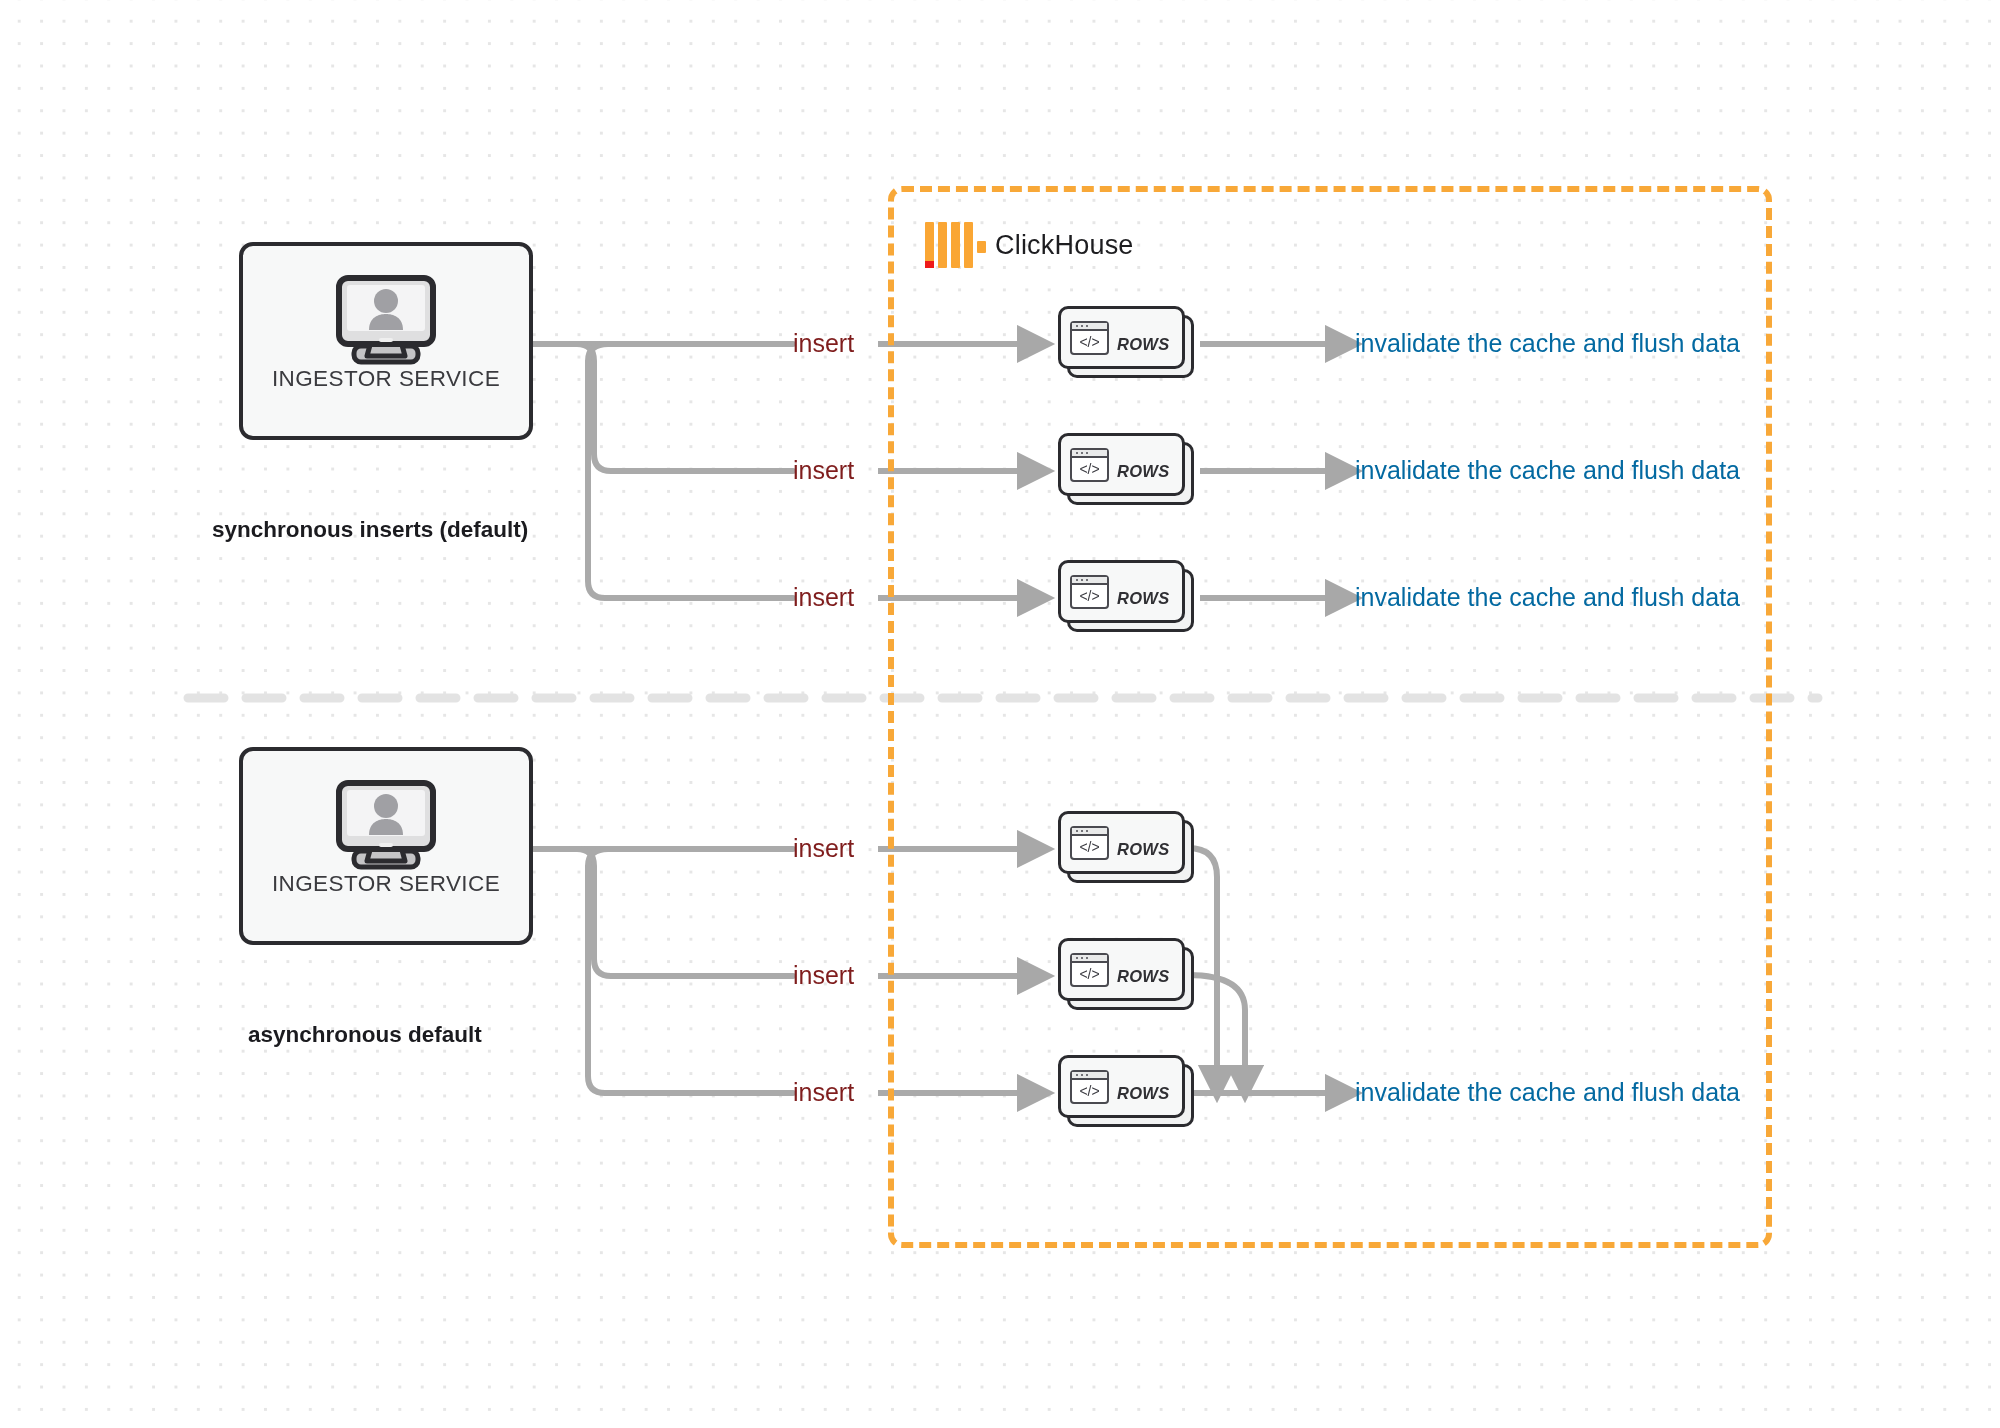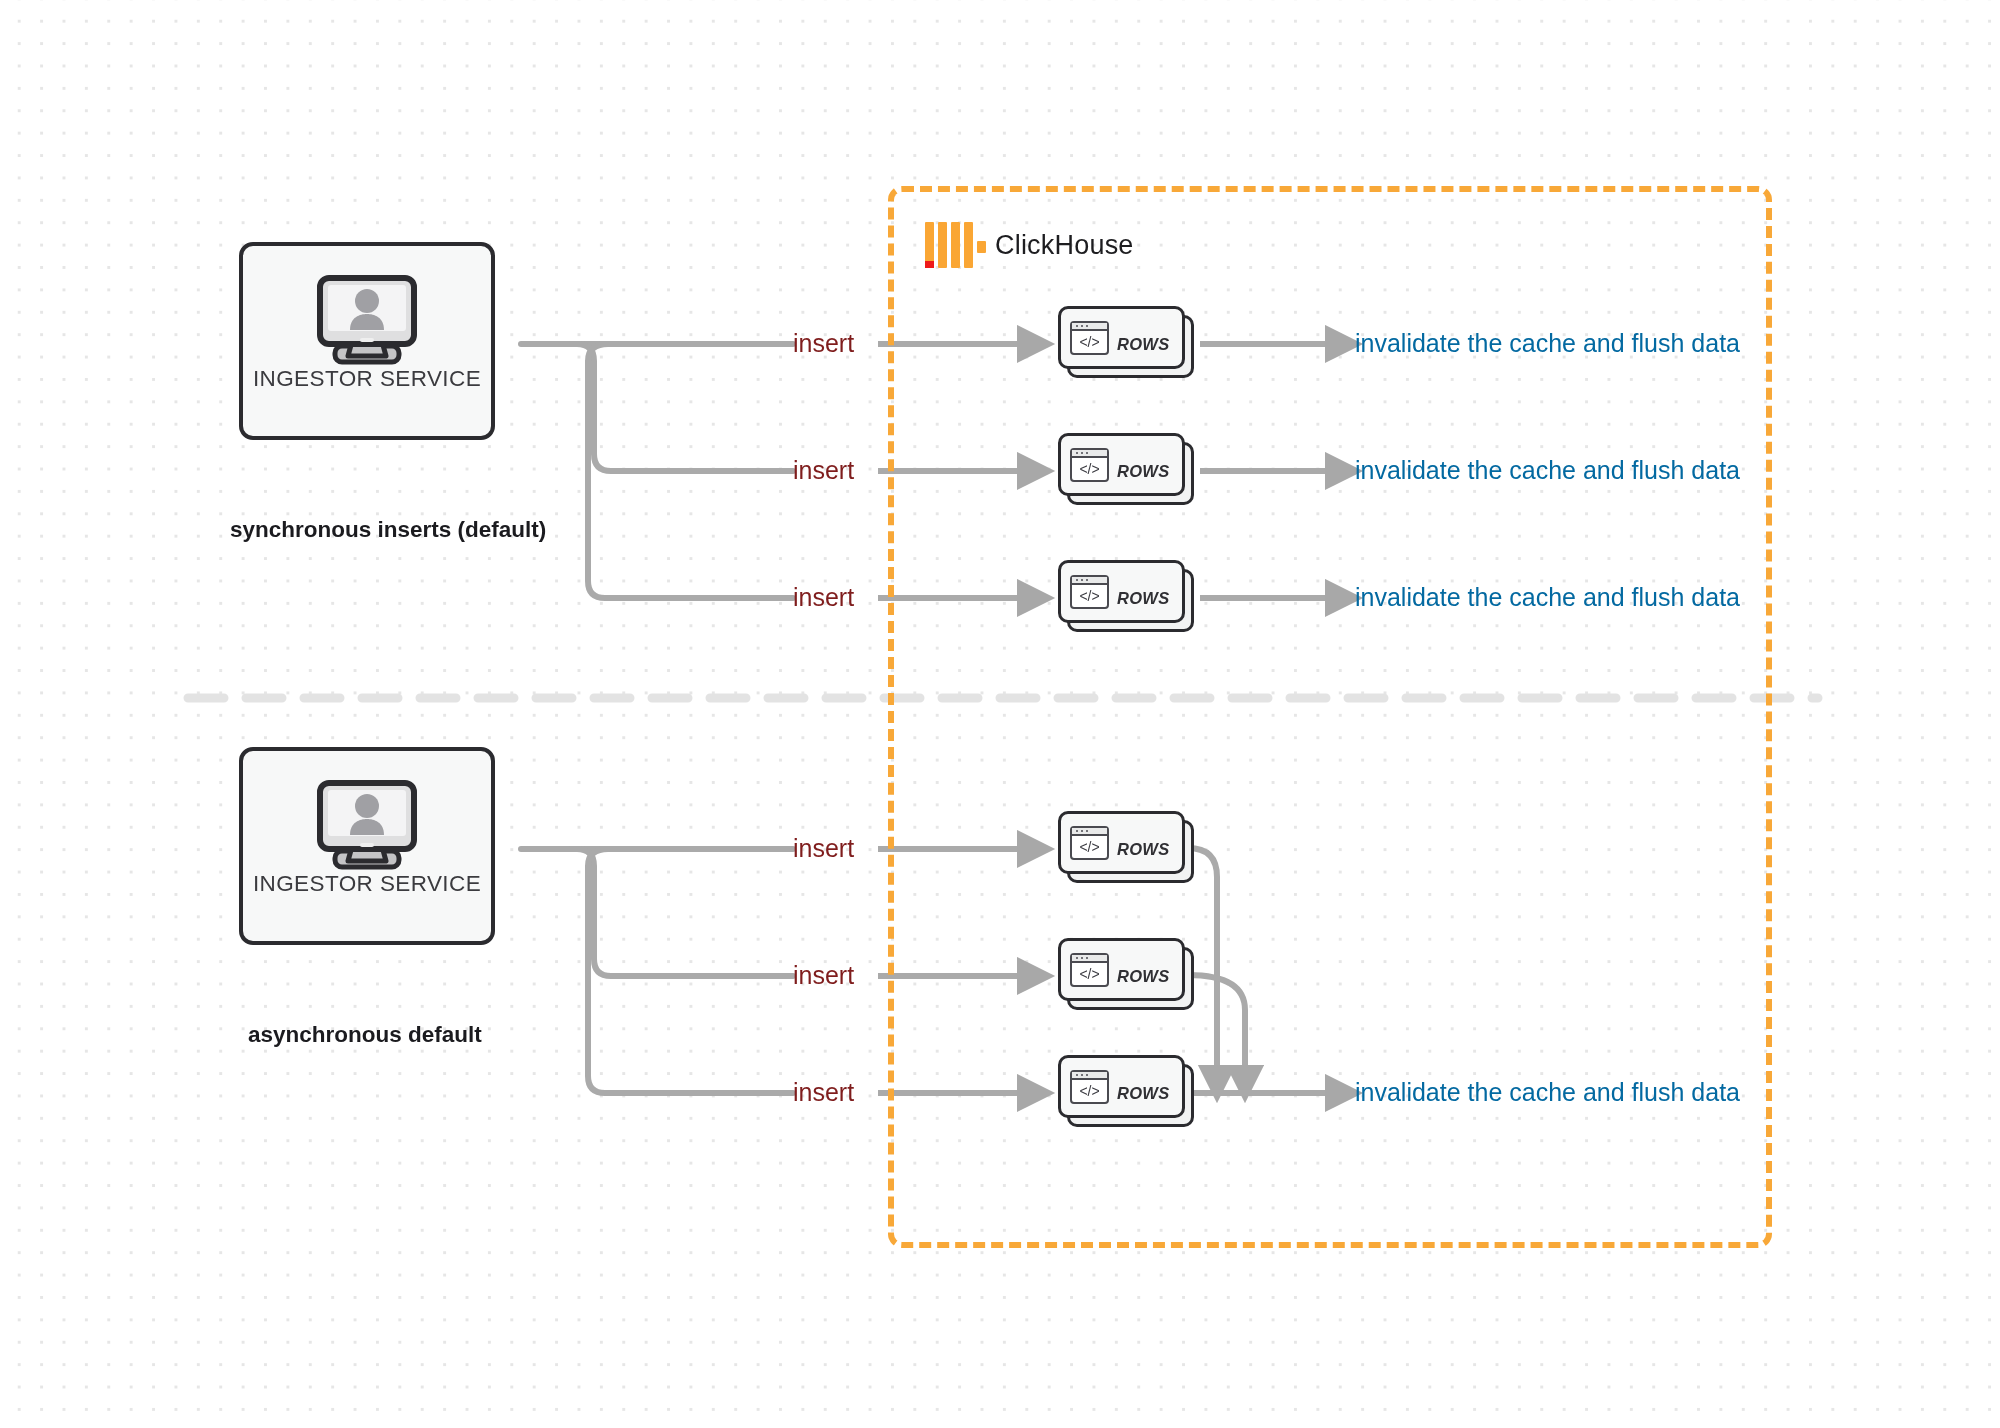--- a/index.html
+++ b/index.html
@@ -29,21 +29,21 @@
     position: absolute;
     inset: 0;
     width: 2000px;
     height: 1428px;
   }
   svg.layer { overflow: visible; }
 
   
   .service-box {
     position: absolute;
-    width: 256px;
+    width: 294px;
     height: 198px;
     background: #f7f8f8;
     border: 4px solid #2b2b2f;
     border-radius: 14px;
     box-sizing: border-box;
   }
   .service-box .monitor {
     position: absolute;
     left: 50%;
     top: 26px;
@@ -281,21 +281,21 @@
     <path d="M42,62 L68,62 L74,84 L36,84 Z" fill="#c4c4c6" stroke="#2b2b2f" stroke-width="5" stroke-linejoin="round"></path>
     <rect x="8" y="6" width="94" height="66" rx="9" fill="#dfdfe0" stroke="#2b2b2f" stroke-width="6"></rect>
     <rect x="16" y="13" width="78" height="46" rx="3" fill="#f4f4f5"></rect>
     <circle cx="55" cy="29" r="12" fill="#a0a0a4"></circle>
     <path d="M38,58 C38,45 48,42 55,42 C62,42 72,45 72,58 Z" fill="#a0a0a4"></path>
     <rect x="48" y="66" width="14" height="4" rx="2" fill="#efefef"></rect>
   </svg>
   <div class="service-label">INGESTOR SERVICE</div>
 </div>
 
-<div class="section-caption" style="left:230px; top:517px;">synchronous inserts (default)</div>
+<div class="section-caption" style="left:212px; top:517px;">synchronous inserts (default)</div>
 
 <div class="edge-label" style="left:793px; top:329px;">insert</div>
 <div class="rows-card-wrap" style="left:1058px; top:306px;">
   <div class="rows-card-shadow"></div>
   <div class="rows-card">
     <div class="browser-ico">
       <div class="bar">
           <span></span>
           <span></span>
           <span></span>

